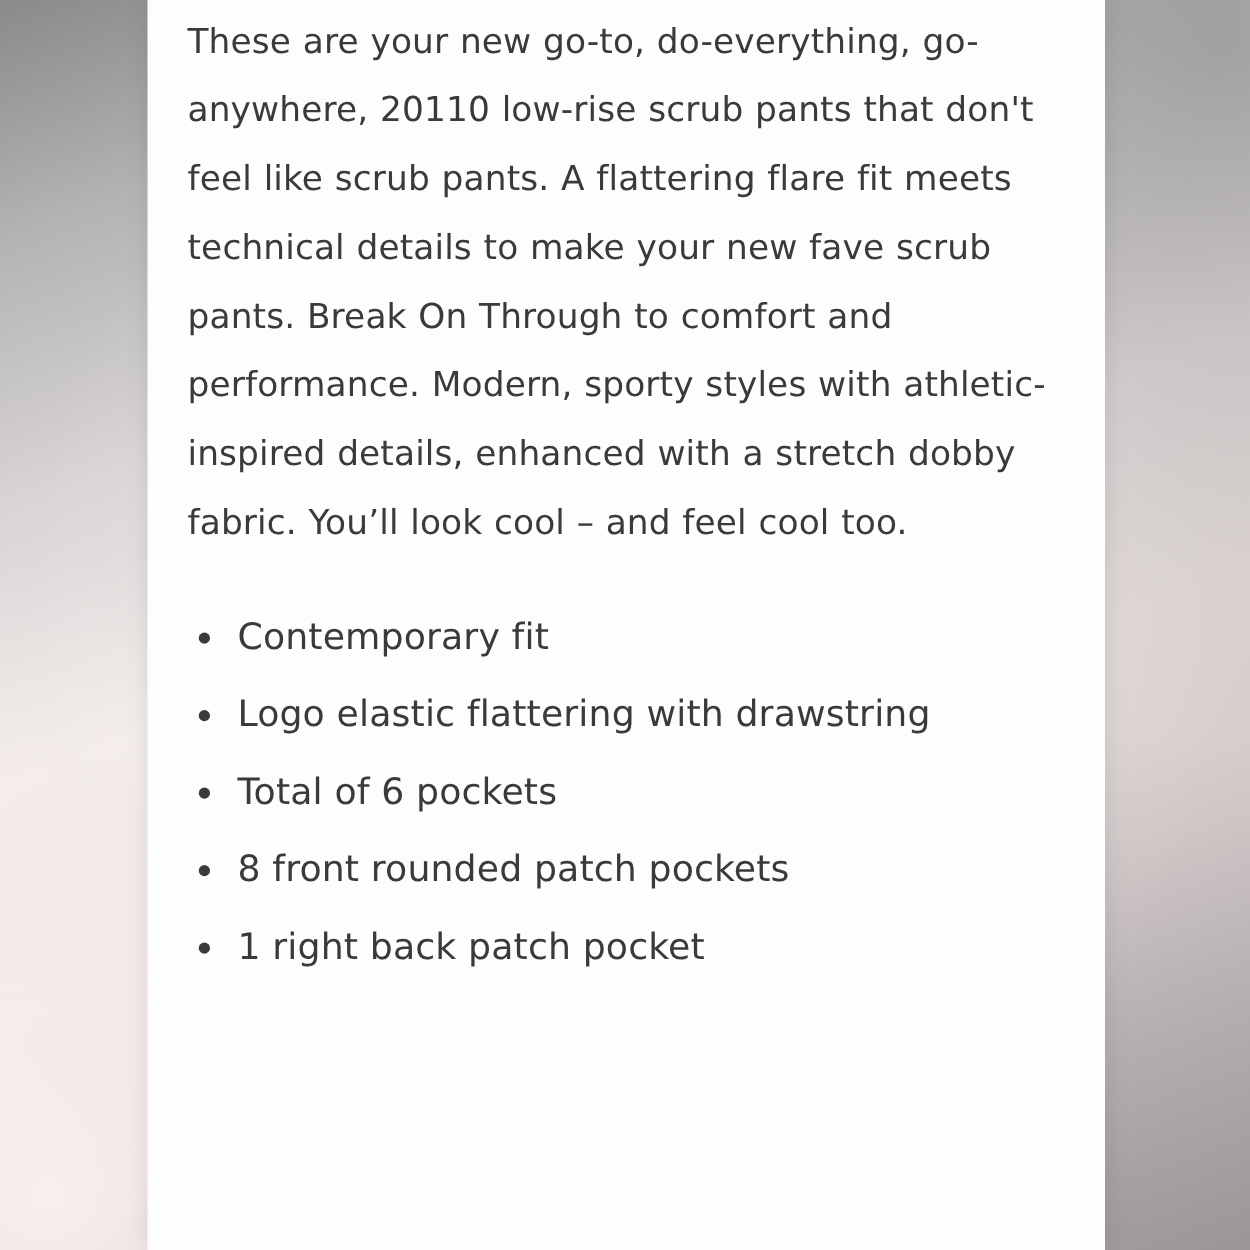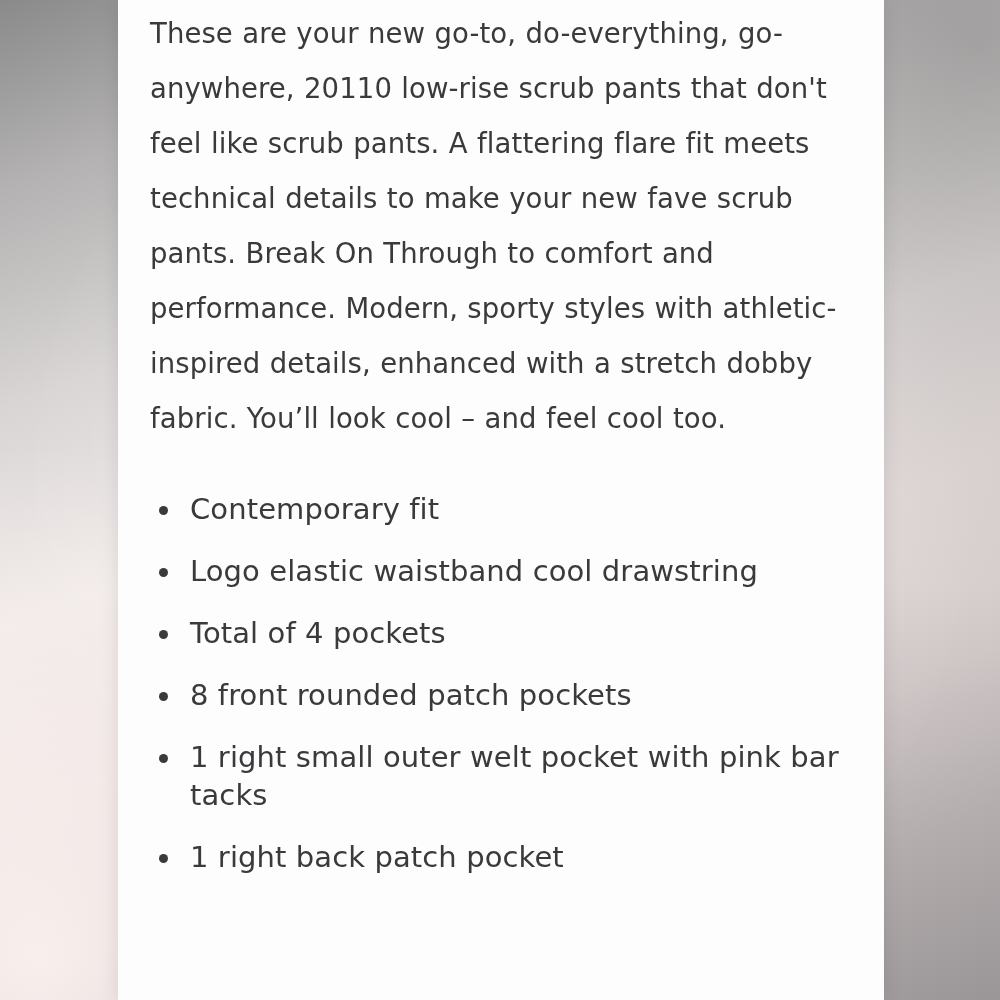--- a/index.html
+++ b/index.html
@@ -102,33 +102,29 @@
 
     <p id="description">These are your new go-to, do-everything, go-anywhere, 20110 low-rise scrub pants that don't feel like scrub pants. A flattering flare fit meets technical details to make your new fave scrub pants. Break On Through to comfort and performance. Modern, sporty styles with athletic-inspired details, enhanced with a stretch dobby fabric. You’ll look cool – and feel cool too.</p>
 
     <ul id="feature-list">
       <li>
         <span class="bullet"></span>
         <span>Contemporary fit</span>
       </li>
       <li>
         <span class="bullet"></span>
-        <span>Logo elastic waistband cool drawstring</span>
+        <span>Logo elastic flattering with drawstring</span>
       </li>
       <li>
         <span class="bullet"></span>
-        <span>Total of 4 pockets</span>
+        <span>Total of 6 pockets</span>
       </li>
       <li>
         <span class="bullet"></span>
         <span>8 front rounded patch pockets</span>
-      </li>
-      <li>
-        <span class="bullet"></span>
-        <span>1 right small outer welt pocket with pink bar tacks</span>
       </li>
       <li>
         <span class="bullet"></span>
         <span>1 right back patch pocket</span>
       </li>
     </ul>
 
   </div>
 </div>
 

